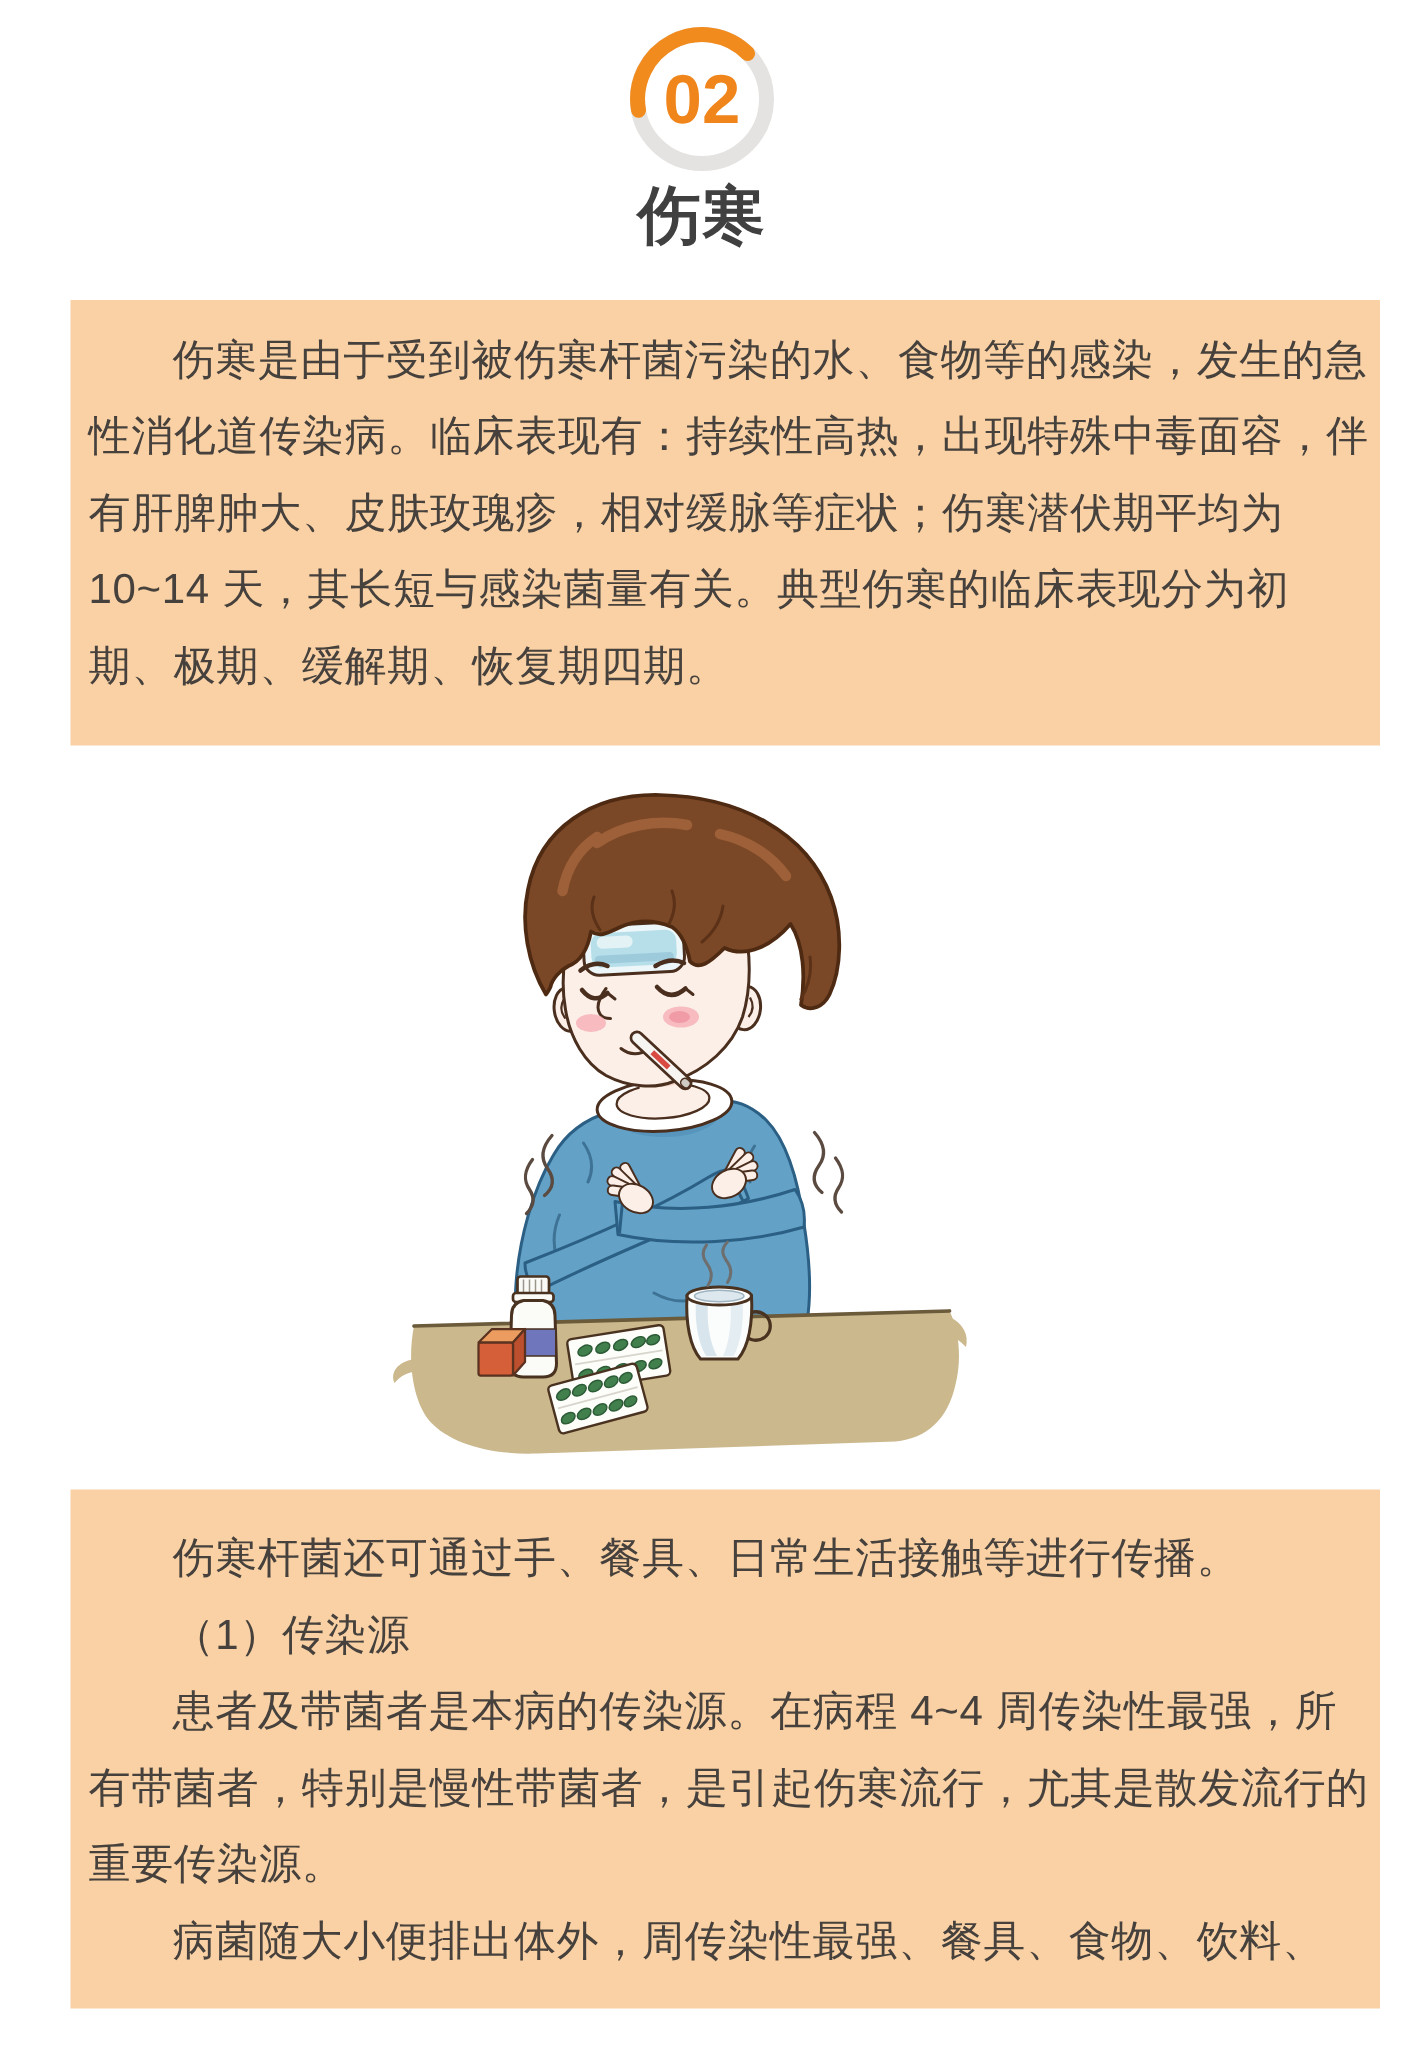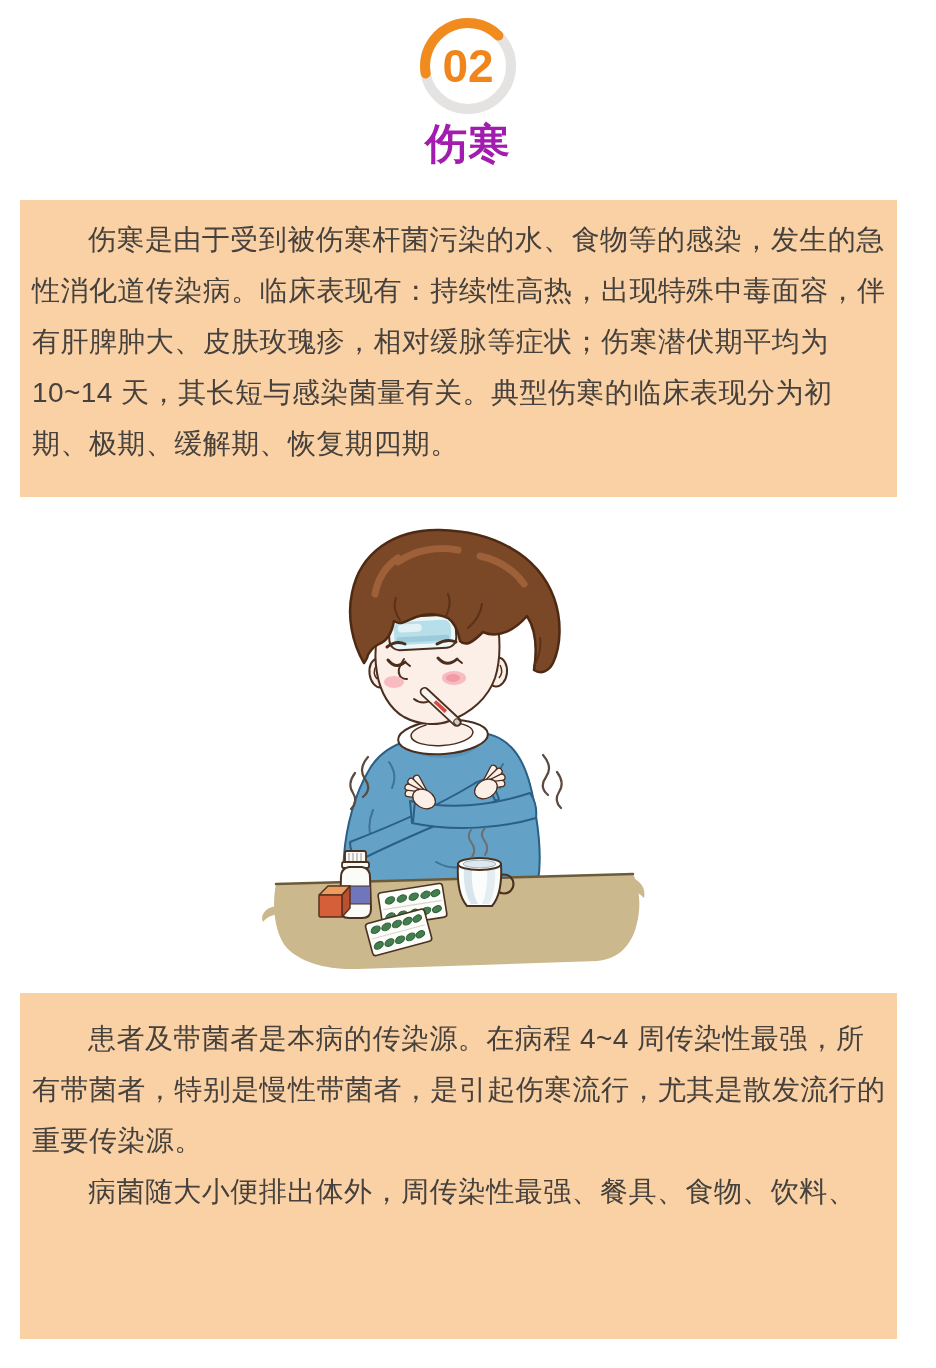--- a/index.html
+++ b/index.html
@@ -5,24 +5,24 @@
   html,body{margin:0;padding:0;background:#ffffff;}
   #page{position:relative;width:920px;height:1368px;background:#ffffff;overflow:hidden;
         font-family:"Liberation Sans","DejaVu Sans",sans-serif;}
 
   
   #badge{position:absolute;left:420px;top:17px;width:96px;height:97px;}
   #badge text{font-family:"Liberation Sans","DejaVu Sans",sans-serif;}
 
   
   #chapter-title{position:absolute;left:0;top:116px;width:936px;text-align:center;
-        font-size:42px;font-weight:bold;color:#a21caf;letter-spacing:1px;}
-
-  
-  .panel{position:absolute;left:20px;width:877px;background:#F9D1A5;overflow:hidden;
+        font-size:42px;font-weight:bold;color:#404040;letter-spacing:1px;}
+
+  
+  .panel{position:absolute;left:47px;width:877px;background:#F9D1A5;overflow:hidden;
         color:#46413C;font-size:28px;line-height:51px;letter-spacing:0.45px;}
   #intro-panel{top:200px;height:283px;padding:14px 10px 0 12px;box-sizing:content-box;width:855px;}
   #detail-panel{top:993px;height:326px;padding:20px 10px 0 12px;width:855px;}
   .panel p{margin:0;text-indent:2em;}
 
   
   #illustration{position:absolute;left:240px;top:510px;width:470px;height:480px;}
 </style>
 </head>
 <body>
@@ -199,17 +199,19 @@
       <ellipse cx="239.5" cy="354" rx="16.5" ry="3.8" fill="#DCE8EE" stroke="#9FB4C0" stroke-width="1"></ellipse>
     </g>
 
     <g fill="none" stroke="#6E6E6E" stroke-width="2" stroke-linecap="round">
       <path d="M 232,347 c 4,-6 2,-11 -1,-15 c -3,-4 -3,-8 0,-12"></path>
       <path d="M 245,345 c 4,-6 2,-11 -1,-15 c -3,-4 -3,-8 1,-12"></path>
     </g>
   </svg>
 
   <div id="detail-panel" class="panel">
+    <p>伤寒杆菌还可通过手、餐具、日常生活接触等进行传播。</p>
+    <p>（1）传染源</p>
     <p>患者及带菌者是本病的传染源。在病程 4~4 周传染性最强，所有带菌者，特别是慢性带菌者，是引起伤寒流行，尤其是散发流行的重要传染源。</p>
     <p>病菌随大小便排出体外，周传染性最强、餐具、食物、饮料、</p>
   </div>
 
 </div>
 
 </body></html>

